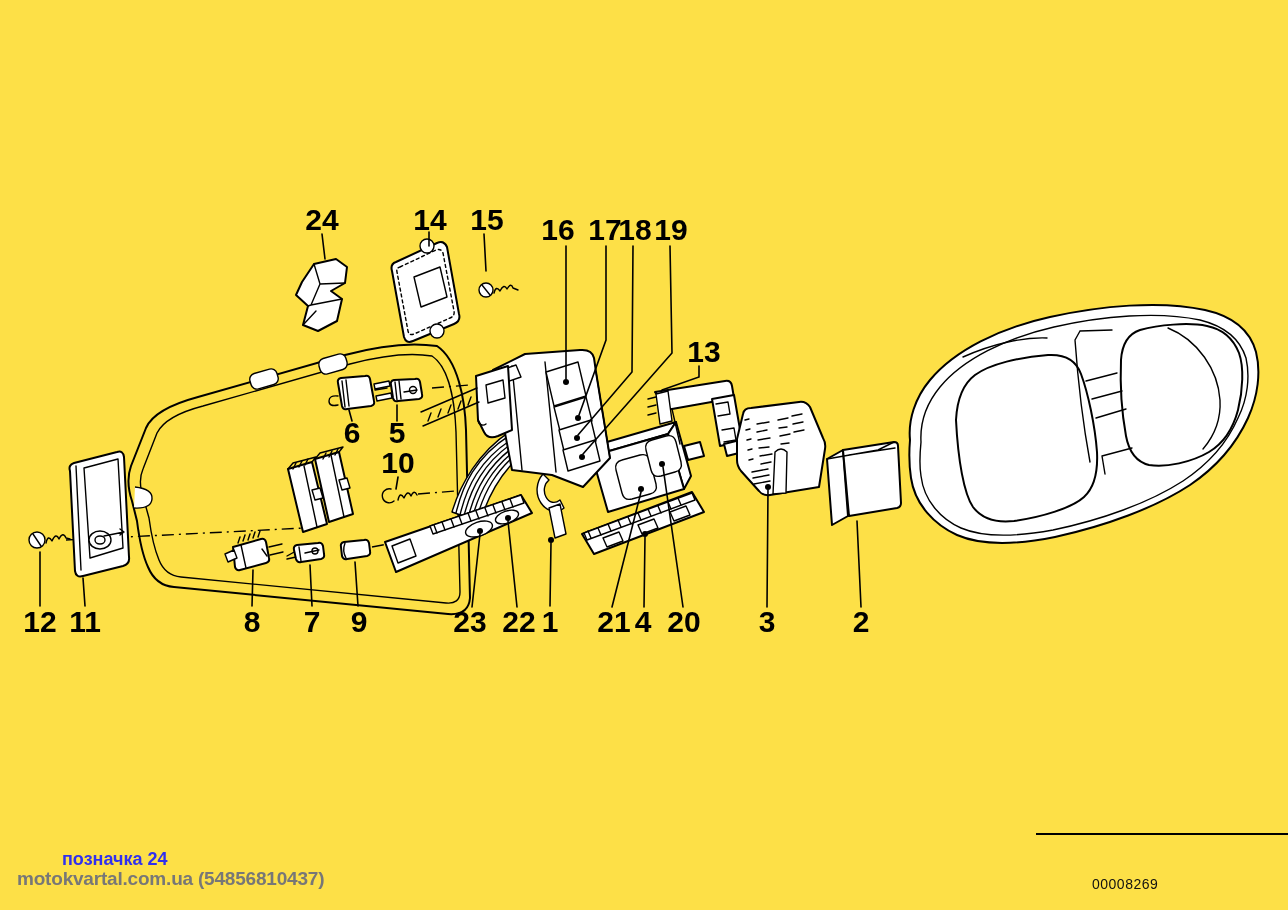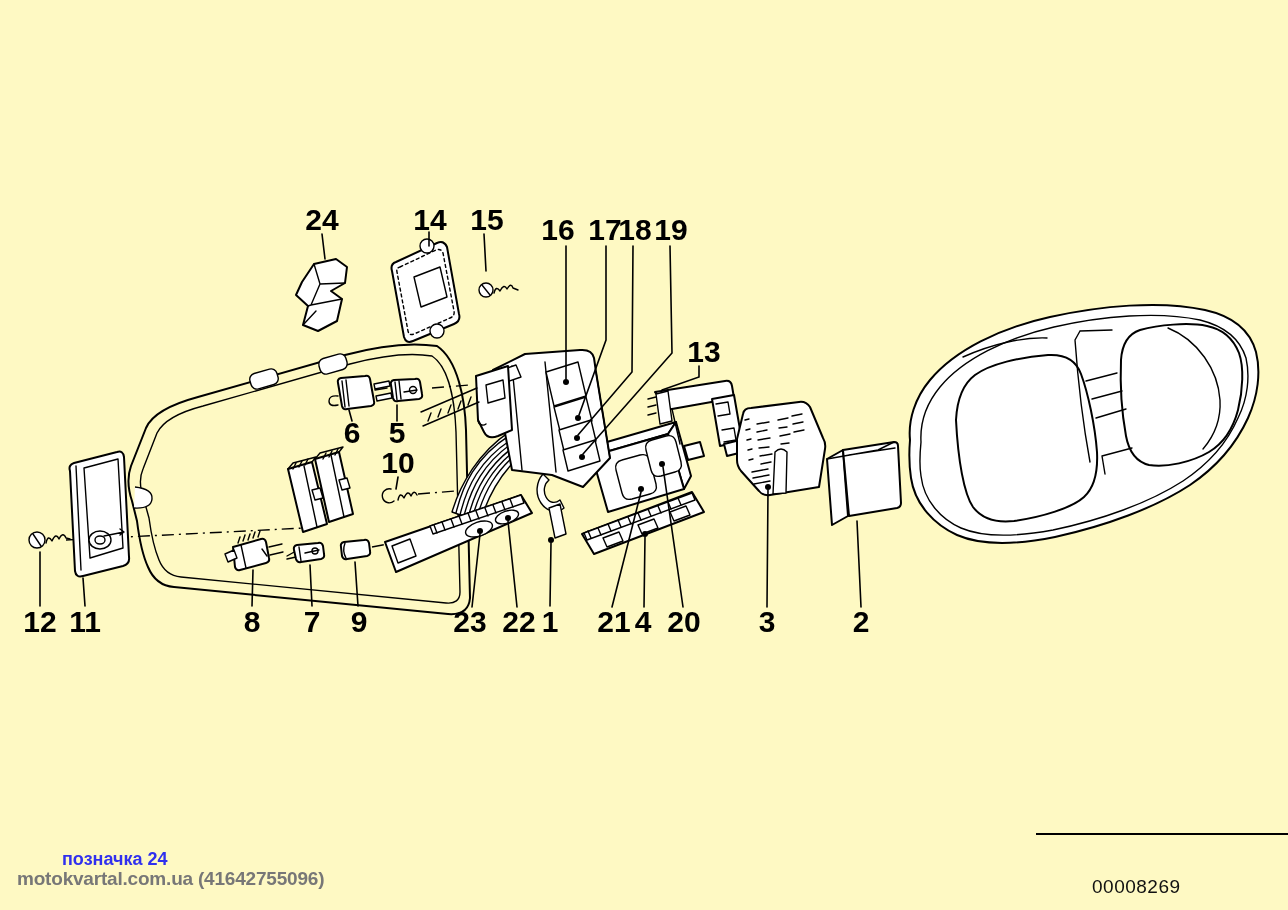--- a/index.html
+++ b/index.html
@@ -1,31 +1,31 @@
 <!DOCTYPE html>
 <html><head>
 <meta charset="utf-8">
 <style>
   html,body{margin:0;padding:0;background:#fff;}
-  .page{position:relative;width:1288px;height:910px;background:#fef9c3;overflow:hidden;
+  .page{position:relative;width:1288px;height:910px;background:#fde047;overflow:hidden;
         font-family:"Liberation Sans",sans-serif;}
   svg{position:absolute;left:0;top:0;}
   svg *{vector-effect:non-scaling-stroke;}
   .ln{fill:none;stroke:#000;stroke-width:2;stroke-linejoin:round;stroke-linecap:round;}
   .th{fill:none;stroke:#000;stroke-width:1.4;stroke-linejoin:round;stroke-linecap:round;}
   .solid{fill:#fff;stroke:#000;stroke-width:2;stroke-linejoin:round;}
   .solidth{fill:#fff;stroke:#000;stroke-width:1.4;stroke-linejoin:round;}
   .leader{fill:none;stroke:#000;stroke-width:1.6;stroke-linecap:round;}
   .dashdot{fill:none;stroke:#000;stroke-width:1.4;stroke-dasharray:12 5 2 5;}
   .dot{fill:#000;stroke:none;}
   .co{font:700 30px "Liberation Sans",sans-serif;fill:#000;text-anchor:middle;}
   .footer-note{position:absolute;left:62px;top:849px;font-size:18px;font-weight:700;text-decoration:none;}
   .footer-credit{position:absolute;left:17px;top:868px;font-size:19px;font-weight:700;letter-spacing:-0.2px;}
   .footer-line{position:absolute;left:1036px;top:833px;width:252px;height:2px;background:#000;}
-  .footer-doc{position:absolute;left:1092px;top:876px;font-size:19px;font-weight:400;letter-spacing:0.5px;color:#111;text-align:center;}
+  .footer-doc{position:absolute;left:1092px;top:876px;font-size:14px;font-weight:400;letter-spacing:0.5px;color:#111;text-align:center;}
 </style>
 </head>
 <body>
 
 <div class="page">
 <svg width="1288" height="910" viewBox="0 0 1288 910">
 
   <g>
     <path class="ln" d="M437,346 C410,342 378,346 345,355 L198,397 C172,404 152,414 146,428 L131,466 C127,477 128,489 132,501 L137,521 C139,537 142,554 148,567 C153,579 161,586 174,587 L448,614 C461,615 469,610 470,598 L466,430 C465,400 458,360 437,346 Z"></path>
     <path class="th" d="M432,356 C408,352 380,356 350,364 L203,406 C180,412 163,421 157,433 L143,469 C139,478 140,489 144,500 L149,518 C151,533 154,548 159,560 C163,570 170,576 181,577 L446,603 C455,604 460,600 460,592 L456,432 C455,405 450,368 432,356 Z"></path>
@@ -266,16 +266,16 @@
     <text class="co" x="550" y="632">1</text>
     <text class="co" x="614" y="632">21</text>
     <text class="co" x="643" y="632">4</text>
     <text class="co" x="684" y="632">20</text>
     <text class="co" x="767" y="632">3</text>
     <text class="co" x="861" y="632">2</text>
   </g>
 </svg>
 
   <a href="#" class="footer-note" style="color: rgb(48, 48, 238);">позначка 24</a>
-  <div class="footer-credit" style="color: rgb(119, 119, 119);">motokvartal.com.ua (41642755096)</div>
+  <div class="footer-credit" style="color: rgb(119, 119, 119);">motokvartal.com.ua (54856810437)</div>
   <div class="footer-line" style="background: rgb(0, 0, 0);"></div>
   <div class="footer-doc">00008269</div>
 </div>
 
 </body></html>

